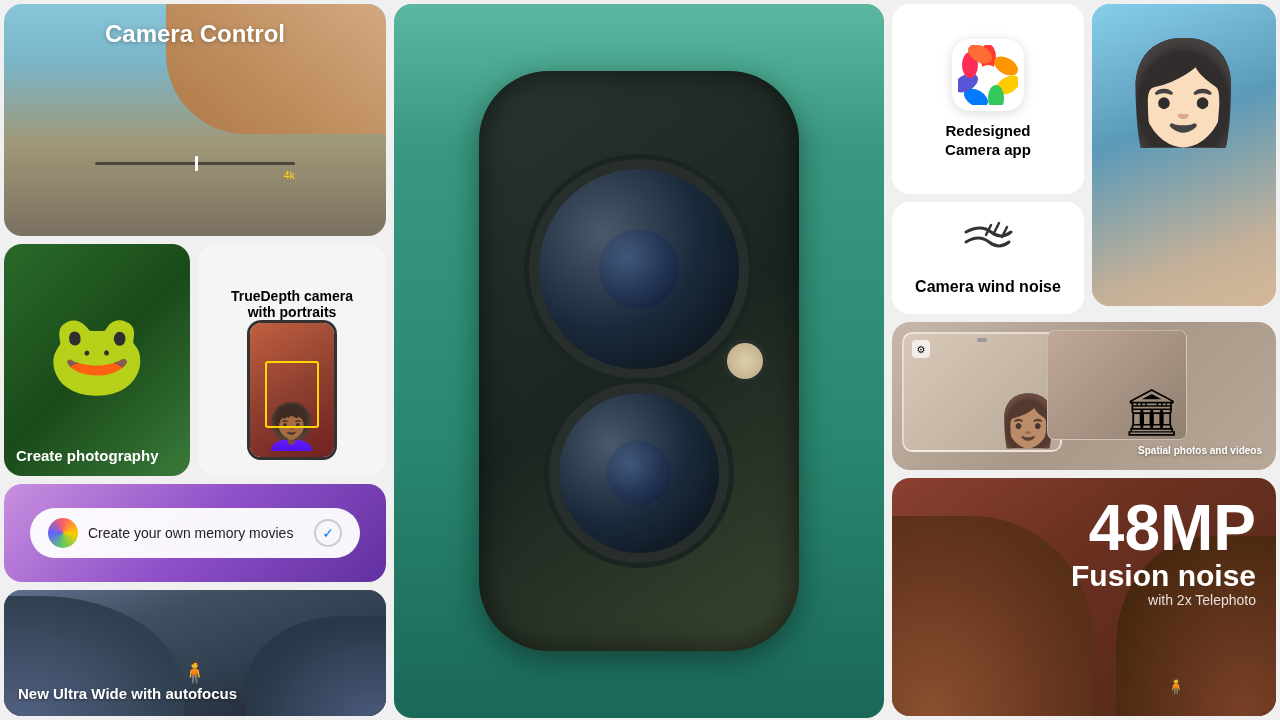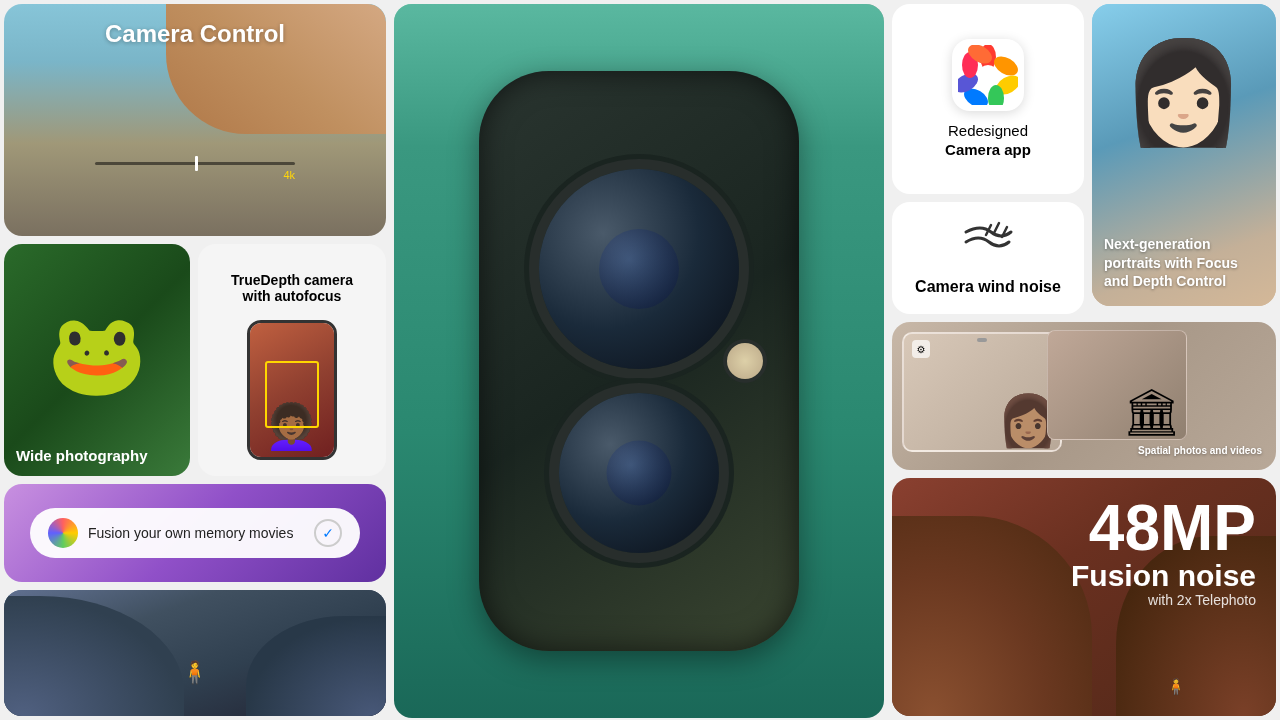--- a/index.html
+++ b/index.html
@@ -153,21 +153,21 @@
       position: absolute; top: 50%; left: 50%; transform: translate(-50%, -55%);
       font-size: 80px;
     }
 
     
     .t-truedepth {
       left: 198px; top: 244px; width: 188px; height: 232px;
       background: #f5f5f5;
     }
     .t-truedepth .td-title {
-      position: absolute; top: 14px; left: 50%; transform: translateX(-50%);
+      position: absolute; top: 30px; left: 50%; transform: translateX(-50%);
       font-size: 14px; font-weight: 700; color: #000; text-align: center;
       white-space: nowrap;
     }
     .phone-wrap {
       position: absolute; bottom: 16px; left: 50%; transform: translateX(-50%);
       width: 90px; height: 140px;
       background: #1a1a1a; border-radius: 14px; border: 3px solid #333; overflow: hidden;
     }
     .phone-inner {
       width: 100%; height: 100%;
@@ -417,40 +417,39 @@
         <ellipse cx="50" cy="40" rx="8" ry="13" transform="rotate(60 50 40)" fill="#FFCC00"></ellipse>
         <ellipse cx="38" cy="53" rx="13" ry="8" transform="rotate(90 38 53)" fill="#34C759"></ellipse>
         <ellipse cx="18" cy="53" rx="8" ry="13" transform="rotate(120 18 53)" fill="#007AFF"></ellipse>
         <ellipse cx="8" cy="38" rx="13" ry="8" transform="rotate(150 8 38)" fill="#5856D6"></ellipse>
         <ellipse cx="12" cy="20" rx="8" ry="13" transform="rotate(180 12 20)" fill="#FF2D55"></ellipse>
         <ellipse cx="22" cy="9" rx="13" ry="8" transform="rotate(210 22 9)" fill="#FF6B35"></ellipse>
         <circle cx="30" cy="30" r="10" fill="white"></circle>
       </svg>
     </div>
     <div style="text-align:center;">
-      <div style="font-size:15px;font-weight:400;color:#000;line-height:1.3;">Redesigned</div>
+      <div style="font-size:15px;font-weight:700;color:#000;line-height:1.3;">Redesigned</div>
       <div style="font-size:15px;font-weight:700;color:#000;line-height:1.3;">Camera app</div>
     </div>
   </div>
 
   <div class="tile t-portrait">
     <div class="portrait-img"></div>
     <div class="portrait-face">👩🏻</div>
-    <div class="portrait-label">Next-generation portraits with Focus and Depth Control</div>
   </div>
 
   <div class="tile t-macro">
     <div class="frog-emoji">🐸</div>
-    <span class="feature-title">Wide photography</span>
+    <span class="feature-title">Create photography</span>
   </div>
 
   <div class="tile t-truedepth">
     <div class="td-title">
       <div style="font-size:14px;font-weight:700;text-align:center;padding-top:14px;">TrueDepth camera</div>
-      <div style="font-size:14px;font-weight:700;text-align:center;">with autofocus</div>
+      <div style="font-size:14px;font-weight:700;text-align:center;">with portraits</div>
     </div>
     <div class="phone-wrap">
       <div class="phone-inner">
         <div class="phone-face">👩🏾‍🦱</div>
         <div class="phone-focus-rect"></div>
       </div>
     </div>
   </div>
 
   <div class="tile t-main-camera">
@@ -505,32 +504,33 @@
     <div class="mp-text-area">
       <div class="mp-number">48MP</div>
       <div class="mp-fusion-text">Fusion noise</div>
       <div class="mp-sub-text">with 2x Telephoto</div>
     </div>
   </div>
 
   <div class="tile t-memory">
     <div class="memory-pill">
       <div class="memory-orb"></div>
-      <span class="memory-input-text">Fusion your own memory movies</span>
+      <span class="memory-input-text">Create your own memory movies</span>
       <div class="memory-checkmark">✓</div>
     </div>
   </div>
 
   <div class="tile t-ultrawide">
     <div class="rocks-scene">
 
       <div style="position:absolute;bottom:0;left:0;width:180px;height:120px;background:radial-gradient(ellipse at 10% 100%, #506080 0%, #304050 70%);border-radius:0 80% 0 0;"></div>
       <div style="position:absolute;bottom:0;right:0;width:140px;height:100px;background:radial-gradient(ellipse at 90% 100%, #485878 0%, #283848 70%);border-radius:70% 0 0 0;"></div>
       <div style="position:absolute;bottom:30px;left:50%;transform:translateX(-50%);font-size:22px;">🧍</div>
     </div>
+    <span class="uw-label">New Ultra Wide with autofocus</span>
   </div>
 
   <div class="tile t-bottom-left">
     <div class="lens-row">
       <div class="l-badge-tulip">🌷</div>
       <div class="l-pill l-pill-yellow">0.5x</div>
       <div class="l-pill l-pill-gray">1x</div>
       <div class="l-pill l-pill-gray">2x</div>
     </div>
     <div class="bottom-label">Four lenses in your pocket</div>

